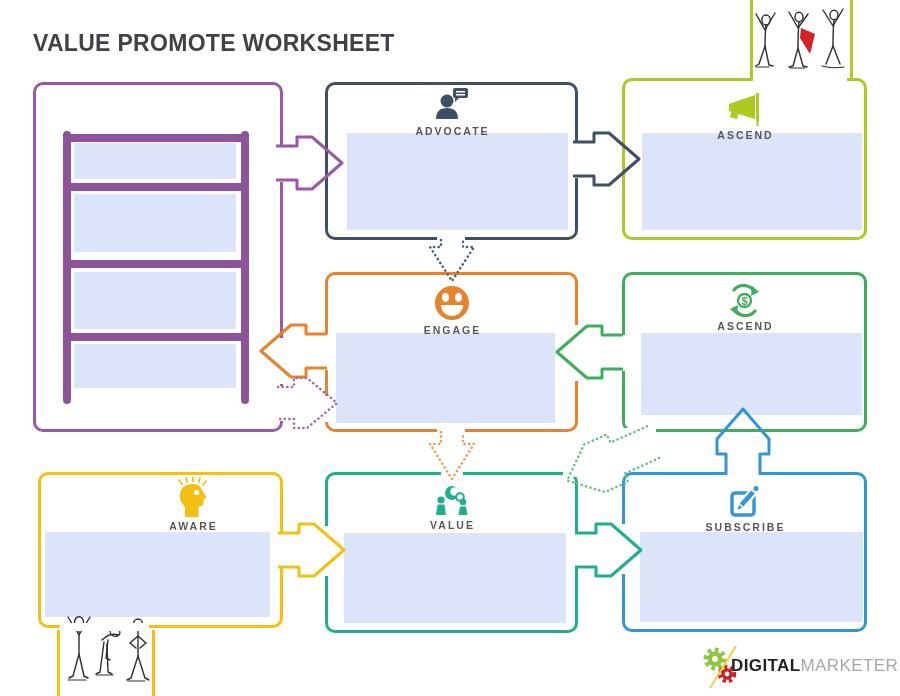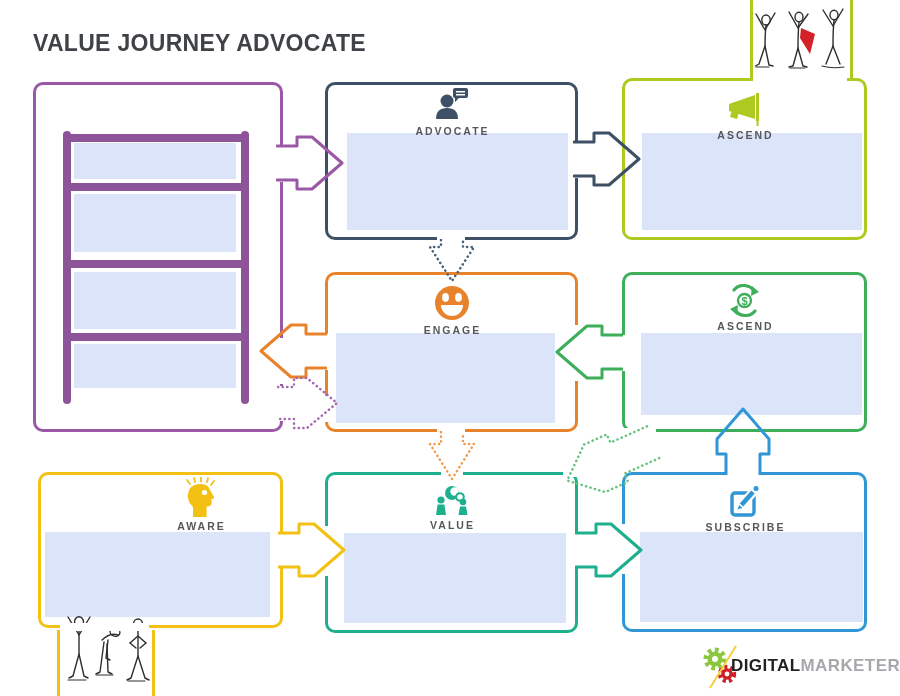--- a/index.html
+++ b/index.html
@@ -40,21 +40,21 @@
   .arrow{position:absolute;z-index:6;}
   .stage-head{position:absolute;display:flex;flex-direction:column;align-items:center;
               gap:3px;z-index:4;pointer-events:none;}
   .stage-label{font-size:10.5px;font-weight:600;letter-spacing:2px;color:var(--label_gray);
                text-indent:2px;}
   #head-ascend{left:33px;top:92px;width:250px;}
   #head-advocate{left:325px;top:88px;width:253px;}
   #head-promote{left:622px;top:92px;width:245px;}
   #head-excite{left:325px;top:285px;width:253px;}
   #head-convert{left:622px;top:284px;width:245px;}
-  #head-aware{left:54px;top:477px;width:293px;}
+  #head-aware{left:46px;top:477px;width:293px;}
   #head-engage{left:325px;top:484px;width:253px;}
   #head-subscribe{left:622px;top:484px;width:245px;}
   .figures{position:absolute;z-index:3;}
   svg{display:block;}
   .st-solid{fill:none;stroke-width:3;stroke-linejoin:round;stroke-linecap:round;}
   .st-dot{fill:none;stroke-width:2.5;stroke-linejoin:round;stroke-linecap:round;
           stroke-dasharray:0.2 4.4;}
   .s-ascend{stroke:var(--ascend);}   .s-advocate{stroke:var(--advocate);}
   .s-convert{stroke:var(--convert);} .s-excite{stroke:var(--excite);}
   .s-aware{stroke:var(--aware);}     .s-engage{stroke:var(--engage);}
@@ -63,28 +63,28 @@
   .s-dgreen{stroke:var(--dotted_green);} .s-dpurple{stroke:var(--dotted_purple);}
   .f-ascend{fill:var(--ascend);}   .f-advocate{fill:var(--advocate);}
   .f-promote{fill:var(--promote);} .f-excite{fill:var(--excite);}
   .f-convert{fill:var(--convert);} .f-aware{fill:var(--aware);}
   .f-engage{fill:var(--engage);}   .f-subscribe{fill:var(--subscribe);}
   .ink{stroke:var(--figure_ink);stroke-width:1.4;fill:none;stroke-linecap:round;}
   #logo{position:absolute;left:698px;top:644px;width:180px;height:44px;z-index:4;}
   #logo-text{position:absolute;left:33px;top:12px;font-size:17px;letter-spacing:.4px;
              white-space:nowrap;}
   #logo-text .dk{font-weight:bold;color:var(--logo_dark);}
-  #logo-text .lt{font-weight:bold;color:var(--logo_gray);}
+  #logo-text .lt{font-weight:normal;color:var(--logo_gray);}
 </style>
 </head>
 <body>
 
 <div id="canvas">
 
-  <div class="page-title">VALUE JOURNEY ADVOCATE</div>
+  <div class="page-title">VALUE PROMOTE WORKSHEET</div>
 
   <div class="box b-ascend" id="box-ascend"></div>
   <div class="box b-advocate" id="box-advocate"></div>
   <div class="box b-promote" id="box-promote"></div>
   <div class="box b-excite" id="box-excite"></div>
   <div class="box b-convert" id="box-convert"></div>
   <div class="box b-aware" id="box-aware"></div>
   <div class="box b-engage" id="box-engage"></div>
   <div class="box b-subscribe" id="box-subscribe"></div>
 

